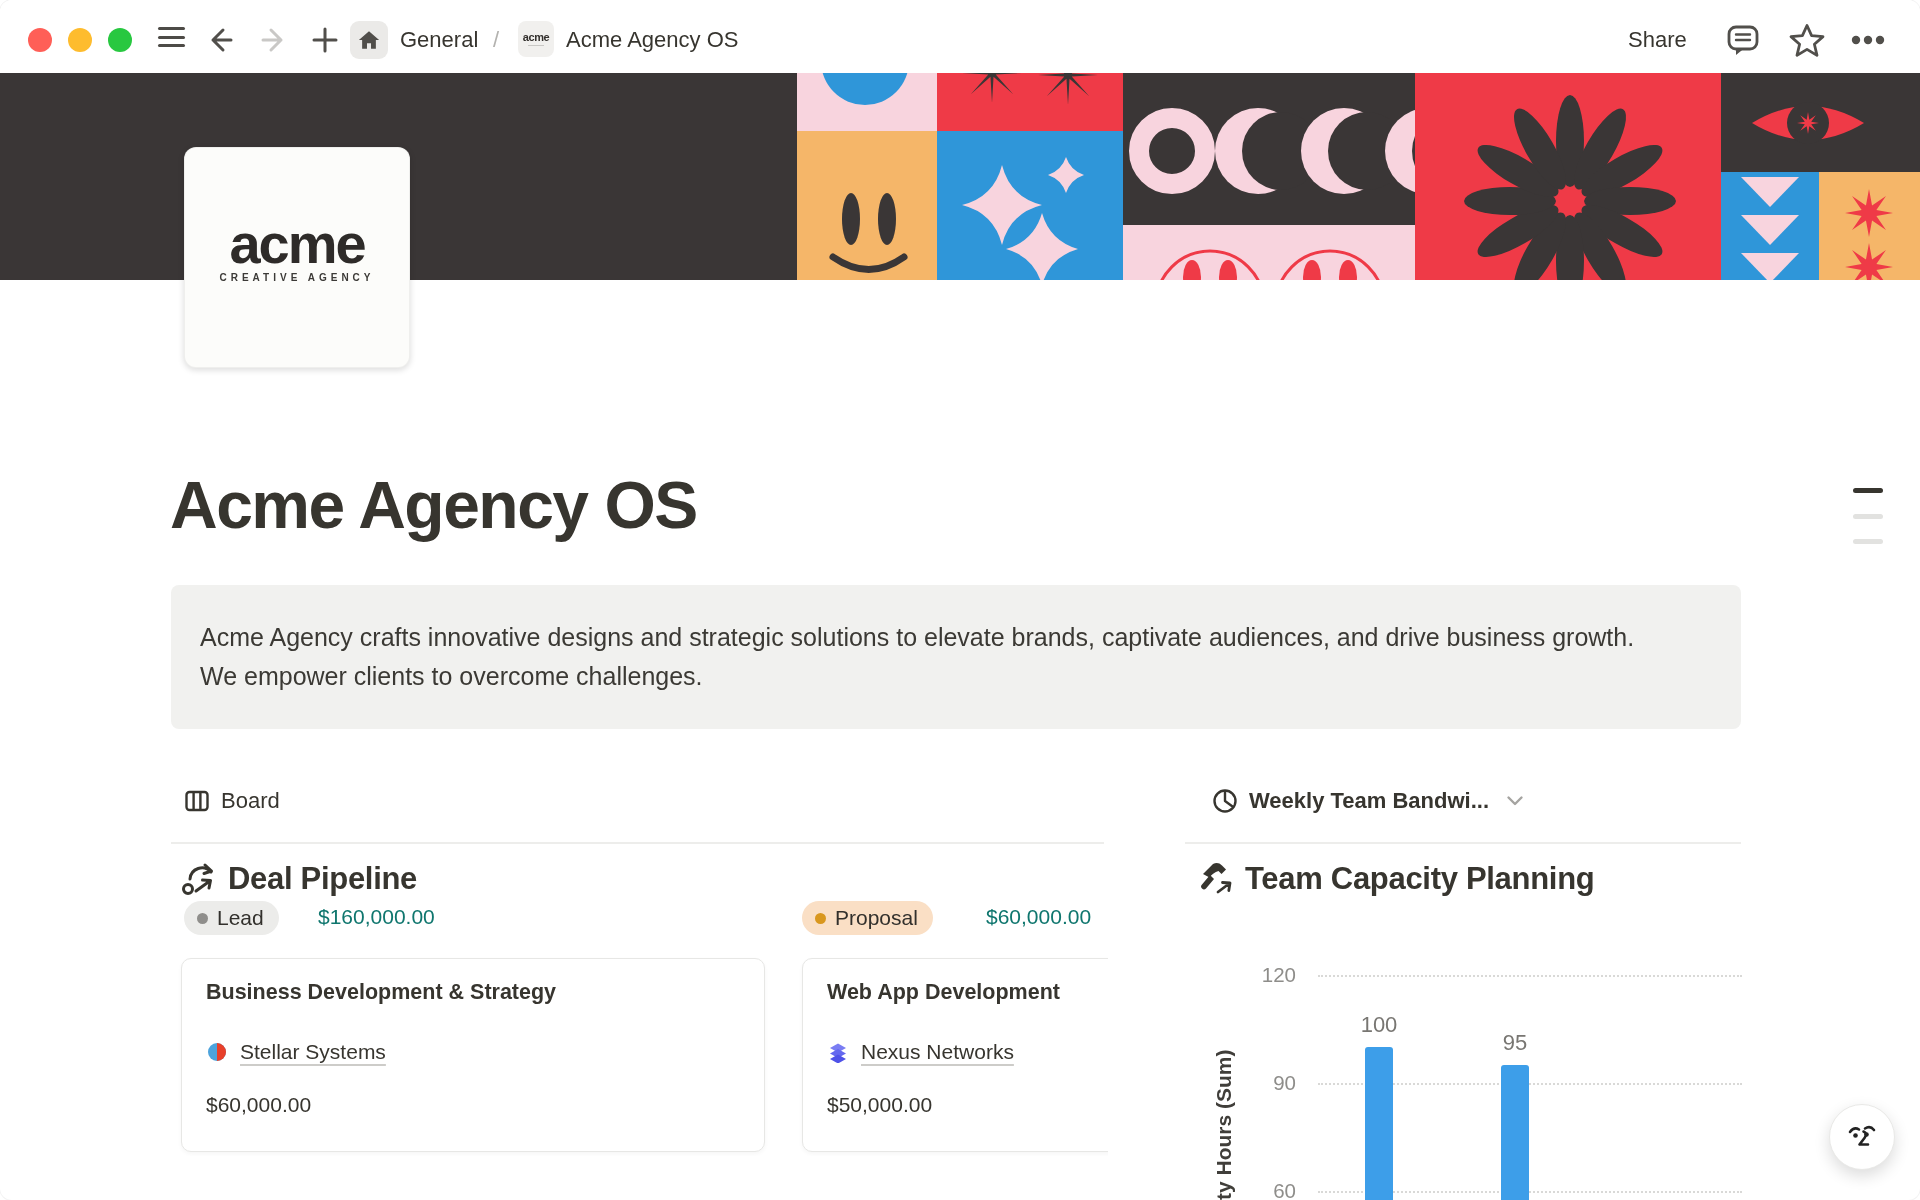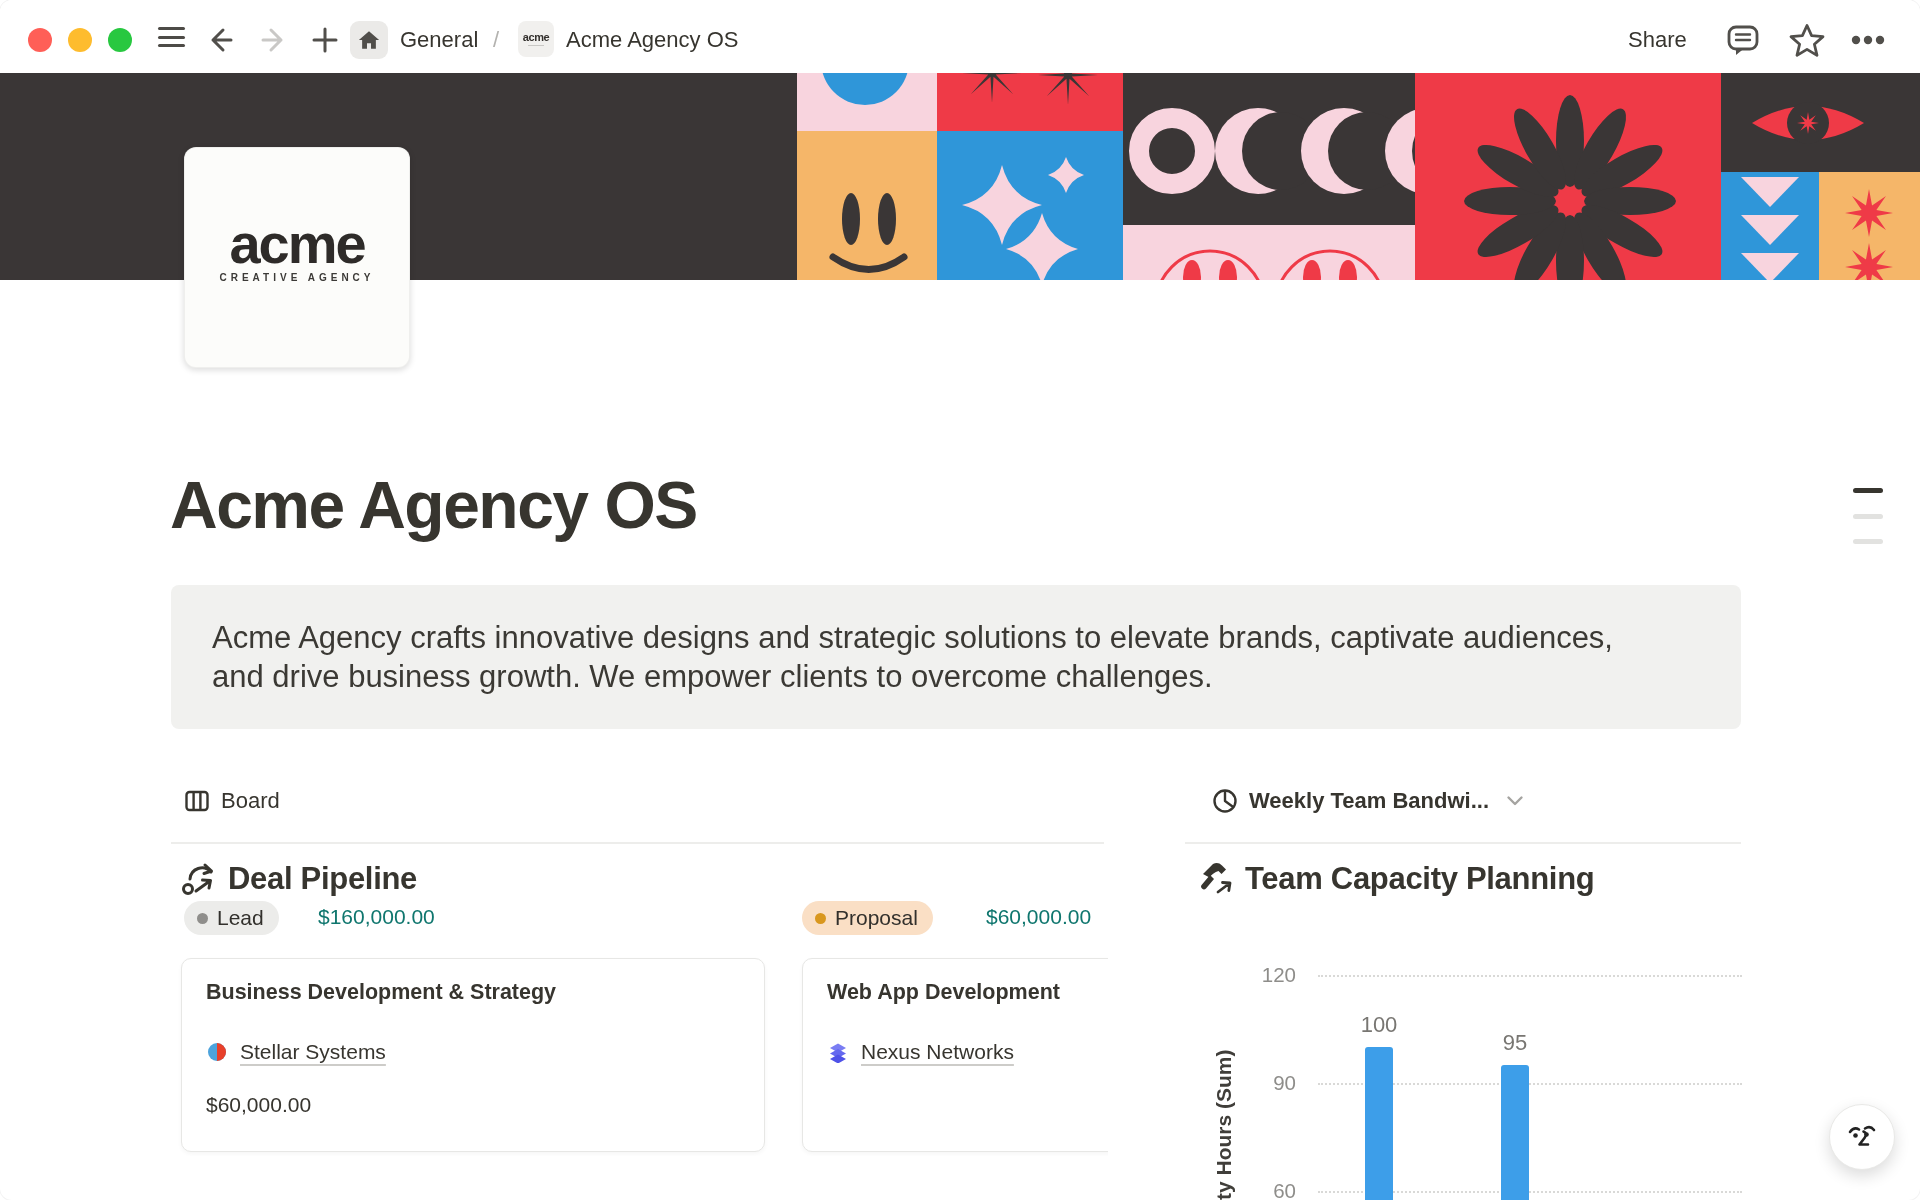--- a/index.html
+++ b/index.html
@@ -27,21 +27,21 @@
 
   
   .cover{position:absolute;left:0;top:73px;width:1920px;height:207px;background:#3a3636;overflow:hidden;}
   .logocard{position:absolute;left:184px;top:147px;width:226px;height:221px;background:#fcfcfa;border-radius:12px;box-shadow:0 2px 6px rgba(15,15,15,.15);border:1px solid rgba(0,0,0,.05);z-index:5;text-align:center;}
   .logocard .wordmark{margin-top:68px;font-size:56px;line-height:56px;font-weight:800;letter-spacing:-2px;color:#2e2b29;}
   .logocard .tagline{margin-top:0;font-size:10px;letter-spacing:4px;font-weight:600;color:#3c3a37;}
 
   
   .pagetitle{position:absolute;left:170px;top:468px;font-size:66px;line-height:74px;font-weight:800;letter-spacing:-1.5px;color:#37352f;}
   .callout{position:absolute;left:171px;top:585px;width:1570px;height:144px;background:#f1f1ef;border-radius:8px;}
-  .callout .txt{padding:33px 48px 0 41px;max-width:1530px;font-size:31px;line-height:39px;color:#3b3934;}
+  .callout .txt{padding:33px 48px 0 29px;max-width:1530px;font-size:25px;line-height:39px;color:#3b3934;}
   .tocbar{position:absolute;left:1853px;width:30px;height:5px;border-radius:3px;}
 
   .divider{position:absolute;top:842px;height:2px;background:#ededeb;}
   .viewtab{position:absolute;top:788px;display:flex;align-items:center;gap:11px;}
   .viewtab .lbl{font-size:22px;color:#37352f;}
   .sechead{position:absolute;top:860px;display:flex;align-items:center;gap:10px;}
   .sechead .lbl{font-size:31px;font-weight:800;color:#37352f;letter-spacing:-.3px;}
 
   
   .boardclip{position:absolute;left:171px;top:886px;width:937px;height:270px;overflow:hidden;}
@@ -290,20 +290,21 @@
     <div class="kcard" style="left:631px">
       <div class="ct">Web App Development</div>
       <div class="company">
         <svg width="22" height="22" viewBox="0 0 22 22">
           <polygon points="11,2.5 19,7 11,11.5 3,7" fill="#7a7df3"></polygon>
           <polygon points="11,8 19,12.5 11,17 3,12.5" fill="#6468ef"></polygon>
           <polygon points="11,13.5 19,18 11,22.5 3,18" fill="#4f52e8"></polygon>
         </svg>
         <a href="#">Nexus Networks</a>
       </div>
+      <div class="amount">$50,000.00</div>
     </div>
   </div>
 
   <div class="ylabel">ty Hours (Sum)</div>
 
   <div class="ytick" style="top:961px">120</div>
   <div class="ytick" style="top:1069px">90</div>
   <div class="ytick" style="top:1177px">60</div>
 
   <div class="gridline" style="top:975px"></div>

